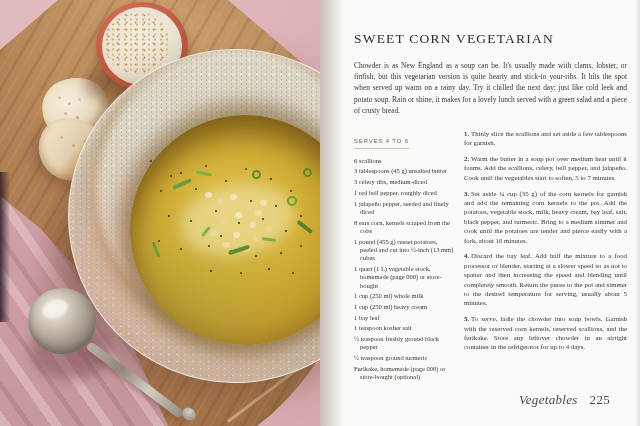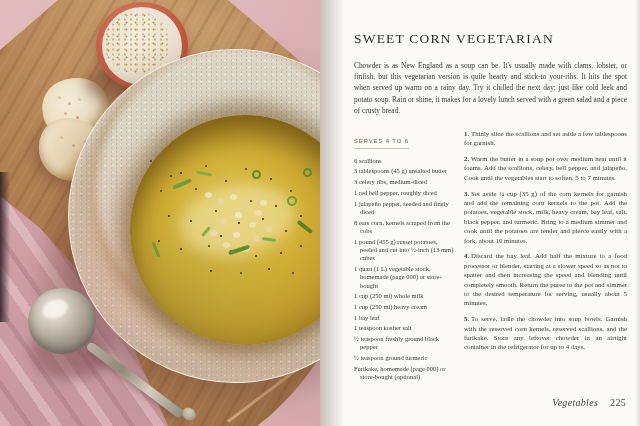--- a/index.html
+++ b/index.html
@@ -137,21 +137,21 @@
   .title { font-size:13.5px; letter-spacing:1.2px; line-height:1.35; color:#2e2c2a; font-weight:normal; }
   .intro { margin-top:12px; font-size:7.4px; line-height:1.5; text-align:justify; color:#3a3733; }
   .cols { margin-top:13px; display:flex; gap:9px; }
   .col-ing { width:101px; flex:0 0 auto; }
   .col-steps { flex:1 1 auto; }
   .serves { display:inline-block; font-family:"Liberation Sans", sans-serif; font-size:5.9px; letter-spacing:.9px;
     color:#6b6560; border-bottom:.6px solid #c9c4bd; padding-bottom:4px; margin-bottom:8px; }
   .ing { font-size:6.5px; line-height:1.28; margin-bottom:2.4px; padding-left:6px; text-indent:-6px; color:#3a3733; }
   .step { font-size:6.8px; line-height:1.38; text-align:justify; margin-bottom:6.5px; color:#3a3733; }
   .step-num { font-weight:bold; margin-right:2px; }
-  .folio { position:absolute; right:14px; bottom:18px; font-size:10px; color:#4a4744; letter-spacing:.3px; }
+  .folio { position:absolute; right:30px; bottom:18px; font-size:13px; color:#4a4744; letter-spacing:.3px; }
   .folio .sect { font-style:italic; margin-right:12px; }
 </style>
 </head>
 <body>
 
 <div class="spread">
 
   <div class="photo-page">
     <div class="linen-highlight"></div>
     <div class="board"></div>

